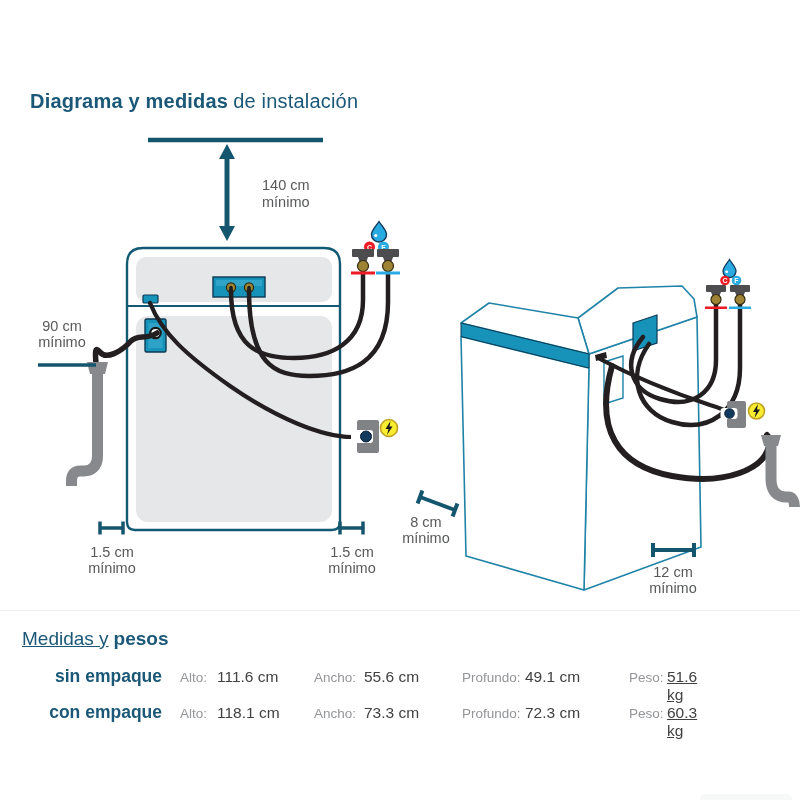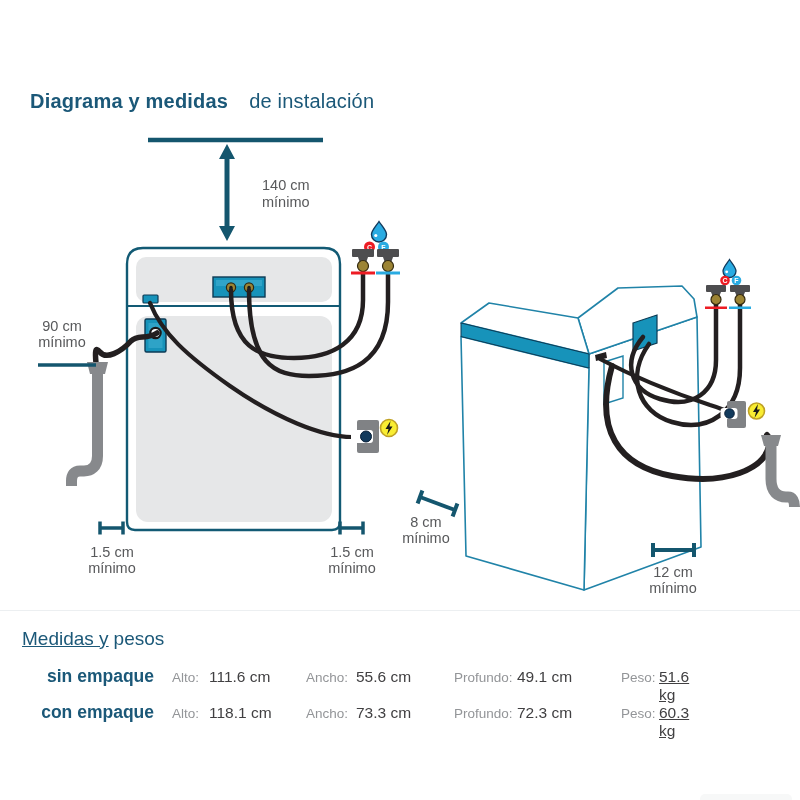--- a/index.html
+++ b/index.html
@@ -1,26 +1,26 @@
 <!DOCTYPE html>
 <html><head>
 <meta charset="utf-8">
 <style>
   html,body{margin:0;padding:0;background:#fff;}
   body{width:800px;height:800px;font-family:"Liberation Sans",sans-serif;}
   .canvas{position:relative;width:800px;height:800px;overflow:hidden;background:#fff;}
   .page-title{position:absolute;left:30px;top:90px;font-size:20px;color:#1b5878;letter-spacing:.2px;}
   .page-title .t-bold{font-weight:700;}
-  .page-title .t-reg{font-weight:400;margin-left:21px;}
+  .page-title .t-reg{font-weight:400;margin-left:5px;}
   .diagram-svg{position:absolute;left:0;top:0;}
   .section-divider{position:absolute;left:0;right:0;top:610px;height:1px;background:#eceff1;}
   .specs-heading{position:absolute;left:22px;top:628px;font-size:19px;color:#1b5878;}
   .specs-heading .h-reg{font-weight:400;text-decoration:underline;}
-  .specs-heading .h-bold{font-weight:400;margin-left:5px;}
-  .spec-row{position:absolute;left:4px;width:700px;height:24px;}
+  .specs-heading .h-bold{font-weight:700;margin-left:5px;}
+  .spec-row{position:absolute;left:12px;width:700px;height:24px;}
   .row-0{top:666px;} .row-1{top:702px;}
   .spec-name{position:absolute;left:0;top:0;width:150px;text-align:right;font-weight:700;font-size:17.5px;color:#1b5878;}
   .spec-label{position:absolute;top:4px;font-size:13.5px;color:#939598;}
   .spec-value{position:absolute;top:2px;font-size:15.5px;color:#414042;}
   .l-alto{left:168px;} .v-alto{left:205px;}
   .l-ancho{left:302px;text-align:center;} .v-ancho{left:352px;}
   .l-prof{left:450px;} .v-prof{left:513px;}
   .l-peso{left:617px;} .v-peso{left:655px;text-decoration:underline;}
   .bottom-shadow{position:absolute;left:700px;top:794px;width:92px;height:10px;border-radius:5px;background:#f7f8f8;}
   .meas-txt{font-size:14.5px;fill:#58595b;}

